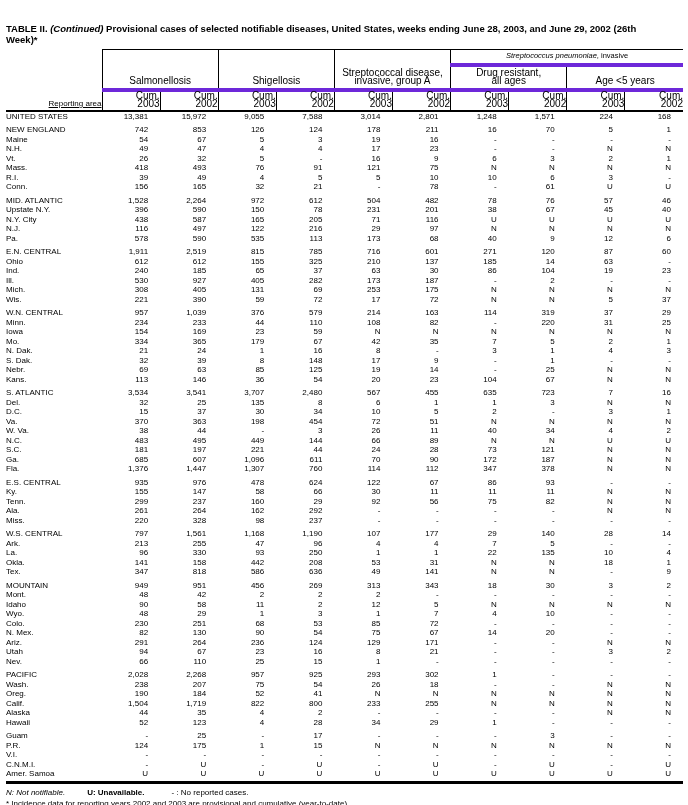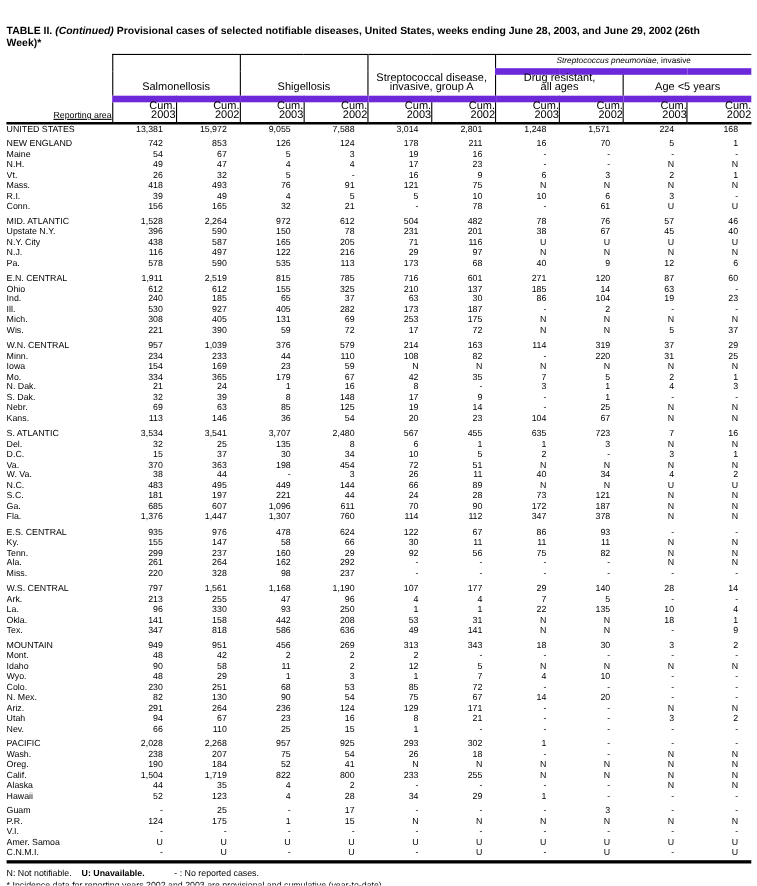--- a/index.html
+++ b/index.html
@@ -21,32 +21,32 @@
   thead td { font-size:10px; line-height:8.5px; text-align:center; vertical-align:bottom; }
   .h1 td { height:15px; }
   .spp { font-size:7.5px; padding-bottom:2px; }
   .spp .it { font-style:italic; }
   .h2 td { height:25px; padding-bottom:2px; }
   .h3 td { height:19px; padding-bottom:1px; }
   .area-label { text-align:left; vertical-align:bottom; font-size:8px;text-decoration:underline; }
 
   .bt  { border-top:1px solid #000; }
   .bl  { border-left:1px solid #000; }
-  .bb  { border-bottom:6px solid #6d28d9; }
+  .bb  { border-bottom:4px solid #6d28d9; }
   .bb2 { border-bottom:2px solid #000;text-align:right; }
 
   tbody td { font-size:8px; line-height:9.5px; height:9.5px; white-space:nowrap; overflow:hidden; }
   tbody td.area { text-align:left; }
   tbody td.num  { text-align:right; padding-right:12px; }
   tbody tr.gap td { padding-top:4px; height:13.5px; }
 
   .bottom-rule { height:3px; background:#000; width:677px; margin-top:2px; }
   .legend { font-size:8px; line-height:10px; margin-top:4px; }
   .legend span { display:inline-block; }
-  .legend .l0 { margin-right:9px; }
+  .legend .l0 { margin-right:22px;font-style:italic; }
   .legend .l1 { margin-right:27px;font-weight:bold; }
   .footnote { font-size:8px; line-height:10px; margin-top:1px;text-decoration:underline; }
 </style>
 </head>
 <body>
 
 <div class="page">
 
   <div class="title"><span class="b">TABLE II.</span> <span class="i">(Continued)</span> <span>Provisional cases of selected notifiable diseases, United States, weeks ending June 28, 2003, and June 29, 2002 (26th Week)*</span></div>
 
@@ -966,43 +966,43 @@
           <td class="num">-</td>
           <td class="num">-</td>
           <td class="num">-</td>
           <td class="num">-</td>
           <td class="num">-</td>
           <td class="num">-</td>
           <td class="num">-</td>
           <td class="num">-</td>
         </tr>
         <tr>
+          <td class="area">C.N.M.I.</td>
+          <td class="num">-</td>
+          <td class="num">U</td>
+          <td class="num">-</td>
+          <td class="num">U</td>
+          <td class="num">-</td>
+          <td class="num">U</td>
+          <td class="num">-</td>
+          <td class="num">U</td>
+          <td class="num">-</td>
+          <td class="num">U</td>
+        </tr>
+        <tr>
           <td class="area">Amer. Samoa</td>
           <td class="num">U</td>
           <td class="num">U</td>
           <td class="num">U</td>
           <td class="num">U</td>
           <td class="num">U</td>
           <td class="num">U</td>
           <td class="num">U</td>
           <td class="num">U</td>
           <td class="num">U</td>
-          <td class="num">U</td>
-        </tr>
-        <tr>
-          <td class="area">C.N.M.I.</td>
-          <td class="num">-</td>
-          <td class="num">U</td>
-          <td class="num">-</td>
-          <td class="num">U</td>
-          <td class="num">-</td>
-          <td class="num">U</td>
-          <td class="num">-</td>
-          <td class="num">U</td>
-          <td class="num">-</td>
           <td class="num">U</td>
         </tr>
       </tbody>
   </table>
 
   <div class="bottom-rule"></div>
 
   <div class="legend">
     <span class="l0">N: Not notifiable.</span><span class="l1">U: Unavailable.</span><span class="l2">- : No reported cases.</span>
   </div>

